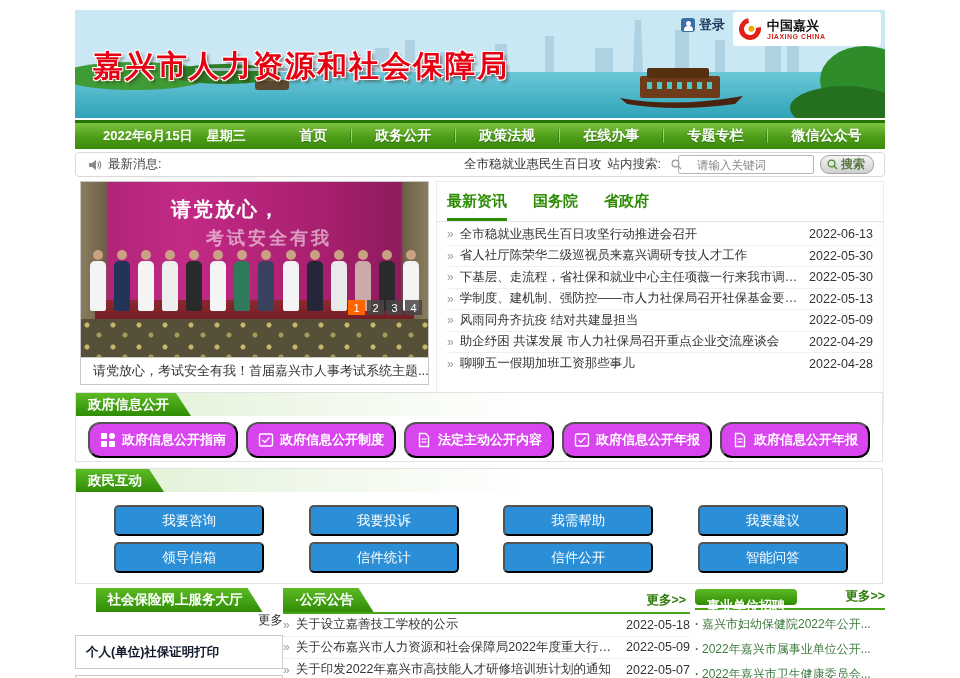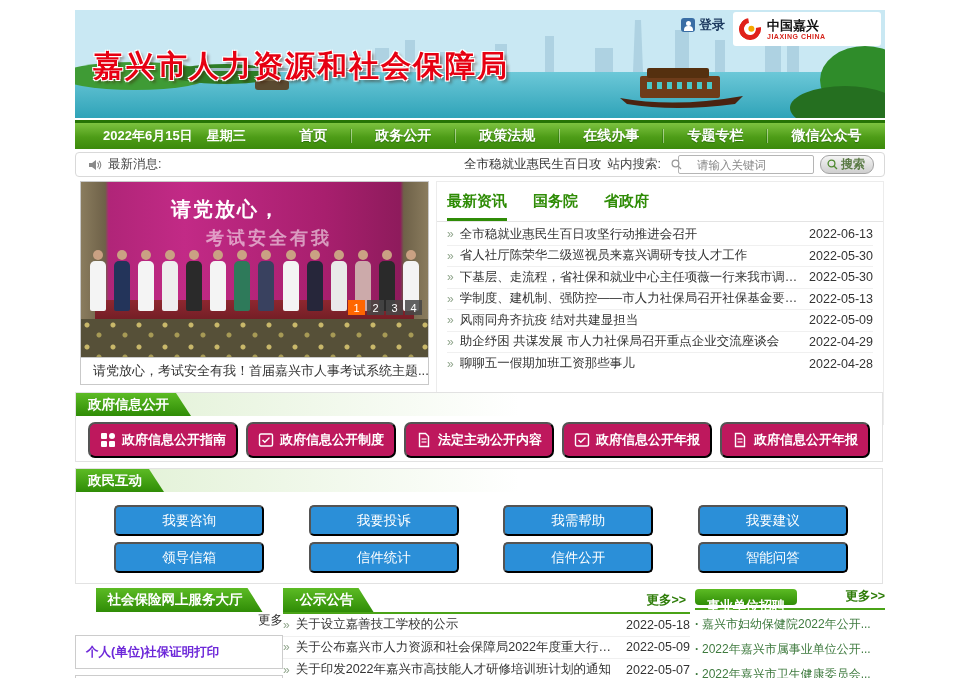--- a/index.html
+++ b/index.html
@@ -73,35 +73,35 @@
   .news-title { color:#333; white-space:nowrap; overflow:hidden; text-overflow:ellipsis; flex:1; }
   .news-date { color:#333; margin-left:10px; flex:0 0 auto; }
 
   
   .secbox { position:absolute; left:75px; width:808px; border:1px solid #e2e2e2; background:#fff; }
   .ribbon { position:absolute; left:0; top:0; height:23px; padding:0 22px 0 12px; background:linear-gradient(#5cbb24,#2f8c06);
     clip-path:polygon(0 0, calc(100% - 15px) 0, 100% 100%, 0 100%); color:#fff; font-size:13.5px; font-weight:bold; line-height:23px; }
   .ribbon-fade { position:absolute; left:0; top:0; right:0; height:23px; background:linear-gradient(90deg,#dff0d2,rgba(255,255,255,0) 55%); }
   .sec-info { top:392px; height:70px; }
   .btnrow { position:absolute; left:12px; right:12px; top:29px; display:flex; justify-content:space-between; }
-  .bluebtn { width:150px; height:36px; background:#be185d; border-radius:7px; color:#fff; font-size:13px; font-weight:bold;
+  .bluebtn { width:150px; height:36px; background:#d946ef; border-radius:12px; color:#fff; font-size:13px; font-weight:bold;
     display:flex; align-items:center; justify-content:center; gap:6px; cursor:pointer; }
   .sec-inter { top:468px; height:116px; }
   .intergrid { position:absolute; left:16px; right:12px; top:36px; display:grid; grid-template-columns:repeat(4,1fr); row-gap:6px; justify-items:center; }
   .interbtn { width:150px; height:31px; background:#2b8fd8; border-radius:5px; color:#fff; font-size:13.5px;
     display:flex; align-items:center; justify-content:center; cursor:pointer; }
 
   
   .col-left { position:absolute; left:75px; top:588px; width:208px; }
   .col-left-head { display:flex; align-items:center;flex-direction:column; }
   .ribbon2 { height:24px; padding:0 20px 0 12px; background:linear-gradient(#5cbb24,#2f8c06);
     clip-path:polygon(0 0, calc(100% - 15px) 0, 100% 100%, 0 100%); color:#fff; font-size:13.5px; font-weight:bold; line-height:24px; }
   .more { margin-left:auto; font-size:12.5px; color:#333; cursor:pointer; text-decoration:none; }
   .more-green { margin-left:auto; font-size:12.5px; font-weight:bold; color:#2f7d0a; cursor:pointer; text-decoration:none; }
-  .svc-item { margin-top:6px; border:1px solid #ccc; height:34px; line-height:33px; padding-left:10px; font-size:12.5px; font-weight:bold; color:#6d28d9; cursor:pointer; background:#fff; }
+  .svc-item { margin-top:6px; border:1px solid #ccc; height:34px; line-height:33px; padding-left:10px; font-size:12.5px; font-weight:bold; color:#0f172a; cursor:pointer; background:#fff; }
 
   .col-mid { position:absolute; left:283px; top:588px; width:407px; }
   .col-mid-head { display:flex; align-items:center; border-bottom:2px solid #4aa317; }
   .col-mid-head .more-green { padding-right:4px; }
   .ann-row { display:flex; align-items:center; height:22.5px; border-bottom:1px solid #f0f0f0; font-size:12.5px; cursor:pointer; }
   .ann-title { color:#333; white-space:nowrap; overflow:hidden; text-overflow:ellipsis; flex:1; }
   .ann-date { color:#333; margin-left:8px; flex:0 0 auto; }
 
   .col-right { position:absolute; left:695px; top:588px; width:190px; }
   .col-right-head { display:flex; align-items:center; border-bottom:2px solid #4aa317; padding-bottom:3px; }

